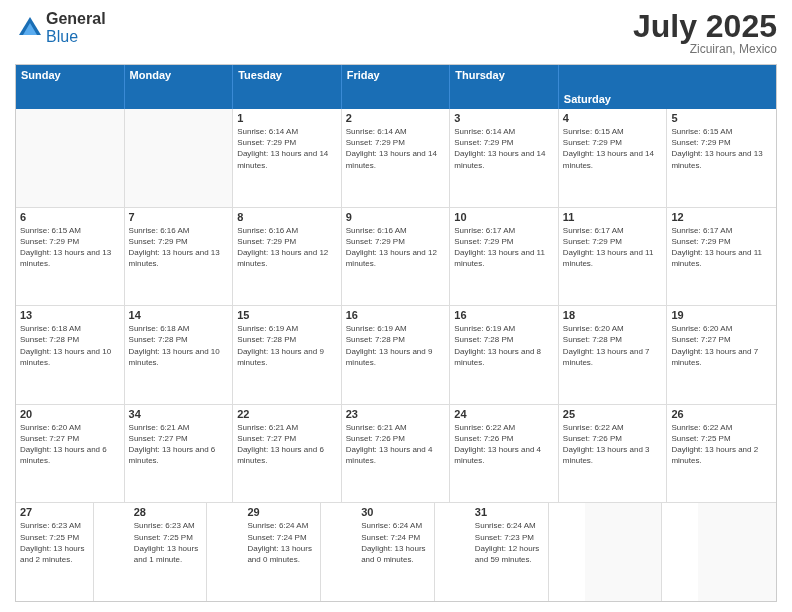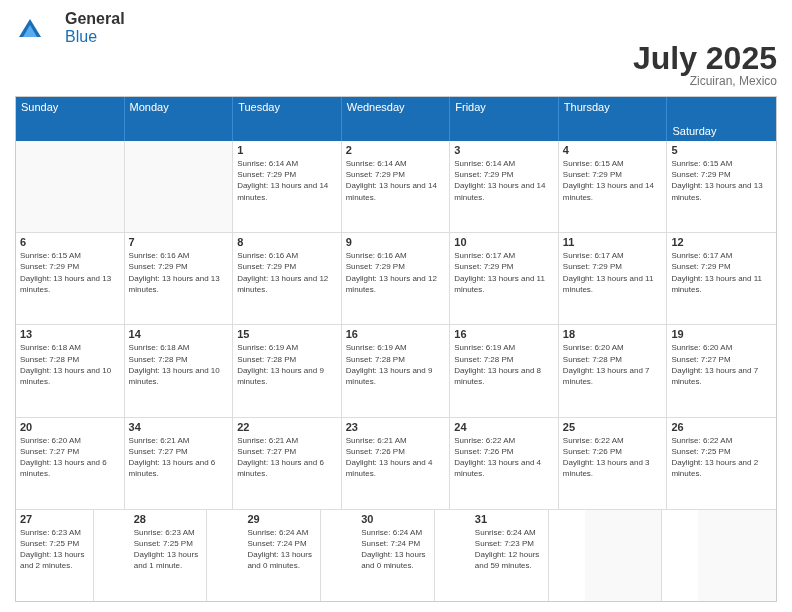--- a/index.html
+++ b/index.html
@@ -18,22 +18,22 @@
       flex-direction: column;
     }
     .header {
       display: flex;
       justify-content: space-between;
       align-items: flex-start;
       margin-bottom: 8px;
     }
     .logo {
       display: flex;
-      align-items: flex-end;
-      gap: 20px;
+      align-items: center;
+      gap: 1px;
     }
     .logo-text {
       display: flex;
       flex-direction: column;
       line-height: 1.1;
     }
     .logo-general {
       font-size: 16px;
       font-weight: bold;
       color: #333;
@@ -48,41 +48,40 @@
       height: 30px;
     }
     .title-block {
       text-align: right;
     }
     .title-month {
       font-size: 32px;
       font-weight: bold;
       color: #333;
       line-height: 1;
-      margin-top: 32px;
     }
     .title-location {
       font-size: 12px;
       color: #737373;
     }
     .calendar {
       flex: 1;
       display: flex;
       flex-direction: column;
       border: 1px solid #ccc;
     }
     .cal-header {
       display: grid;
       grid-template-columns: repeat(7, 1fr);
       background: #1a6eb5;
     }
     .cal-header-cell {
       color: #fff;
       font-size: 11px;
-      font-weight: normal;
+      font-weight: bold;
       padding: 4px 5px;
       text-align: left;
       border-right: 1px solid #3a8ad5;
     }
     .cal-header-cell:last-child { border-right: none; margin-top: 24px; }
     .cal-body {
       flex: 1;
       display: flex;
       flex-direction: column;
     }
@@ -135,21 +134,20 @@
       <div class="title-month">July 2025</div>
       <div class="title-location">Zicuiran, Mexico</div>
     </div>
   </div>
 
   <div class="calendar">
     <div class="cal-header">
     <div class="cal-header-cell">Sunday</div>
         <div class="cal-header-cell">Monday</div>
         <div class="cal-header-cell">Tuesday</div>
-        <div class="cal-header-cell">Wednesday</div>
         <div class="cal-header-cell">Friday</div>
         <div class="cal-header-cell">Thursday</div>
         <div class="cal-header-cell">Saturday</div>
       </div>
     <div class="cal-body">
     <div class="cal-row">
           <div class="cal-cell empty"></div>
           <div class="cal-cell empty"></div>
           <div class="cal-cell">
             <span class="day-num">1</span>

